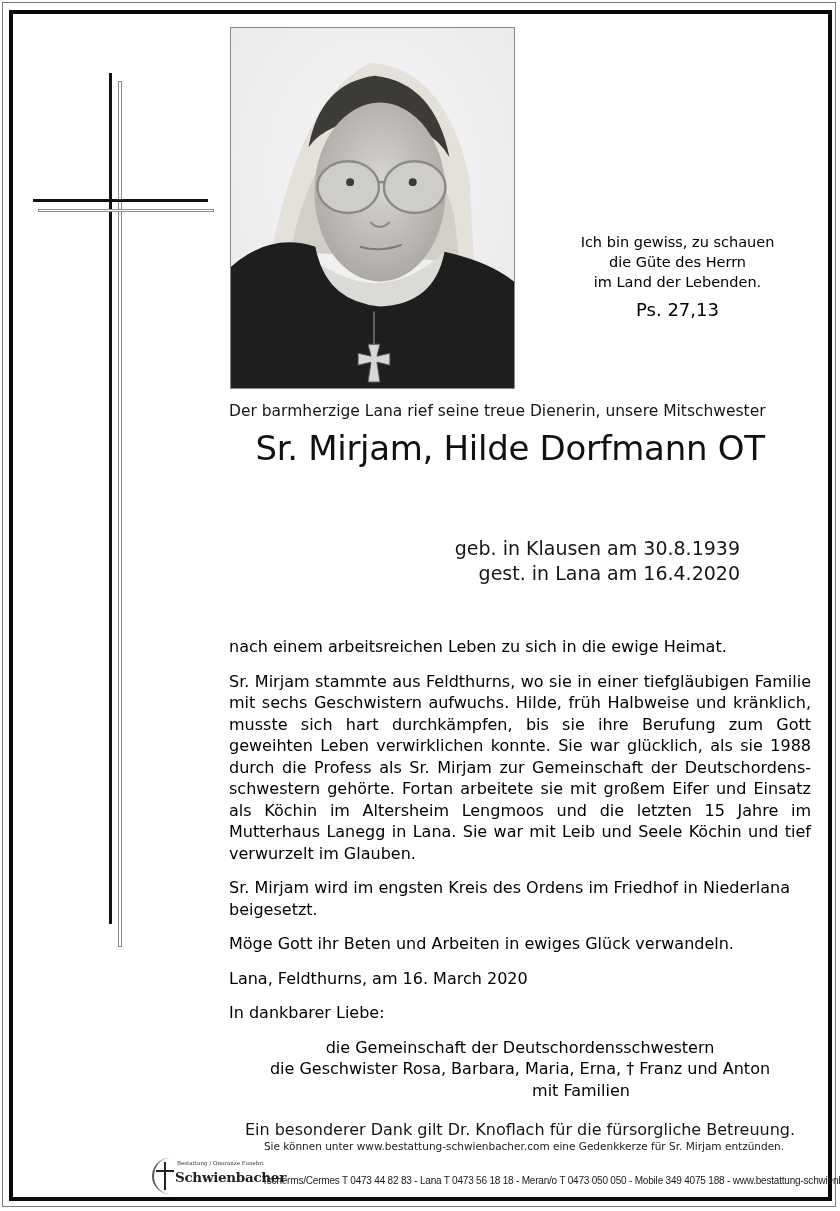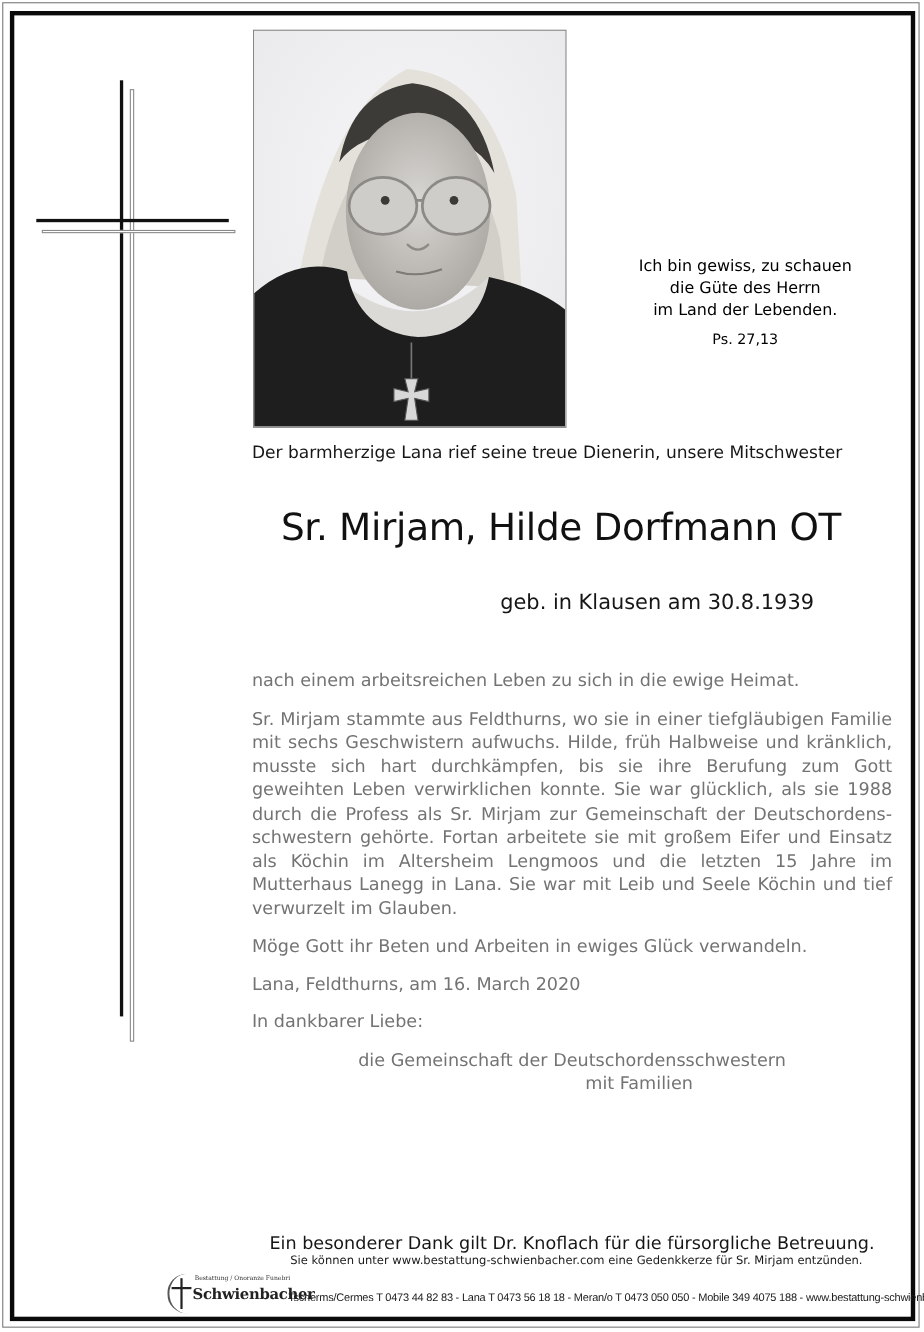--- a/index.html
+++ b/index.html
@@ -27,36 +27,36 @@
       border: 1px solid #888; box-sizing: border-box; overflow: hidden;
       background: #f1f1f3;
     }
     .photo svg { display: block; width: 100%; height: 100%; }
 
     
     .quote {
       position: absolute; left: 545px; top: 232px; width: 265px; text-align: center;
       font-size: 14.5px; line-height: 20px; color: #000000;
     }
-    .quote .ref { margin-top: 8px; font-size: 13px; }
+    .quote .ref { margin-top: 8px; font-size: 18px; }
 
     .intro {
       position: absolute; left: 229px; top: 402px; font-size: 15.5px; color: #161616; white-space: nowrap;
     }
     .name {
-      position: absolute; left: 240px; top: 460px; width: 540px; text-align: center;
+      position: absolute; left: 240px; top: 428px; width: 540px; text-align: center;
       font-size: 34px; letter-spacing: -0.3px; color: #111; white-space: nowrap;
     }
     .dates {
       position: absolute; left: 300px; top: 536px; width: 440px; text-align: right;
       font-size: 19px; line-height: 25px; color: #161616;
     }
     .body-text {
-      position: absolute; left: 229px; top: 608px; width: 582px;
-      font-size: 16px; line-height: 21.5px; color: #737373;
+      position: absolute; left: 229px; top: 636px; width: 582px;
+      font-size: 16px; line-height: 21.5px; color: #000000;
     }
     .body-text p { margin: 0 0 13px 0; }
     .body-text .tight { margin: 0; text-align: center; }
     .body-text .bio { text-align: justify; }
     .sig-line { display: block; }
     .sig-indent { display: block; padding-left: 122px; }
     .thanks {
       position: absolute; left: 229px; top: 1120px; width: 582px; text-align: center;
       font-size: 16px; color: #161616; white-space: nowrap;
     }
@@ -141,30 +141,33 @@
   <div>im Land der Lebenden.</div>
   <div class="ref">Ps. 27,13</div>
 </div>
 
 <div class="intro">Der barmherzige Lana rief seine treue Dienerin, unsere Mitschwester</div>
 
 <div class="name">Sr. Mirjam, Hilde Dorfmann OT</div>
 
 <div class="dates">
   <div>geb. in Klausen am 30.8.1939</div>
+  <div>gest. in Lana am 16.4.2020</div>
 </div>
 
 <div class="body-text">
   <p>nach einem arbeitsreichen Leben zu sich in die ewige Heimat.</p>
   <p class="bio">Sr. Mirjam stammte aus Feldthurns, wo sie in einer tiefgläubigen Familie mit sechs Geschwistern aufwuchs. Hilde, früh Halbweise und kränklich, musste sich hart durchkämpfen, bis sie ihre Berufung zum Gott geweihten Leben verwirklichen konnte. Sie war glücklich, als sie 1988 durch die Profess als Sr. Mirjam zur Gemeinschaft der Deutschordens­schwestern gehörte. Fortan arbeitete sie mit großem Eifer und Einsatz als Köchin im Altersheim Lengmoos und die letzten 15 Jahre im Mutterhaus Lanegg in Lana. Sie war mit Leib und Seele Köchin und tief verwurzelt im Glauben.</p>
+  <p>Sr. Mirjam wird im engsten Kreis des Ordens im Friedhof in Niederlana beigesetzt.</p>
   <p>Möge Gott ihr Beten und Arbeiten in ewiges Glück verwandeln.</p>
   <p>Lana, Feldthurns, am 16. March 2020</p>
   <p>In dankbarer Liebe:</p>
   <p class="tight">
     <span class="sig-line">die Gemeinschaft der Deutschordensschwestern</span>
+    <span class="sig-line">die Geschwister Rosa, Barbara, Maria, Erna, † Franz und Anton</span>
     <span class="sig-indent">mit Familien</span>
   </p>
 </div>
 
 <div class="thanks">Ein besonderer Dank gilt Dr. Knoflach für die fürsorgliche Betreuung.</div>
 
 <div class="candle-note">Sie können unter www.bestattung-schwienbacher.com eine Gedenkkerze für Sr. Mirjam entzünden.</div>
 
 <div class="logo">
   <div class="swoosh"></div>

